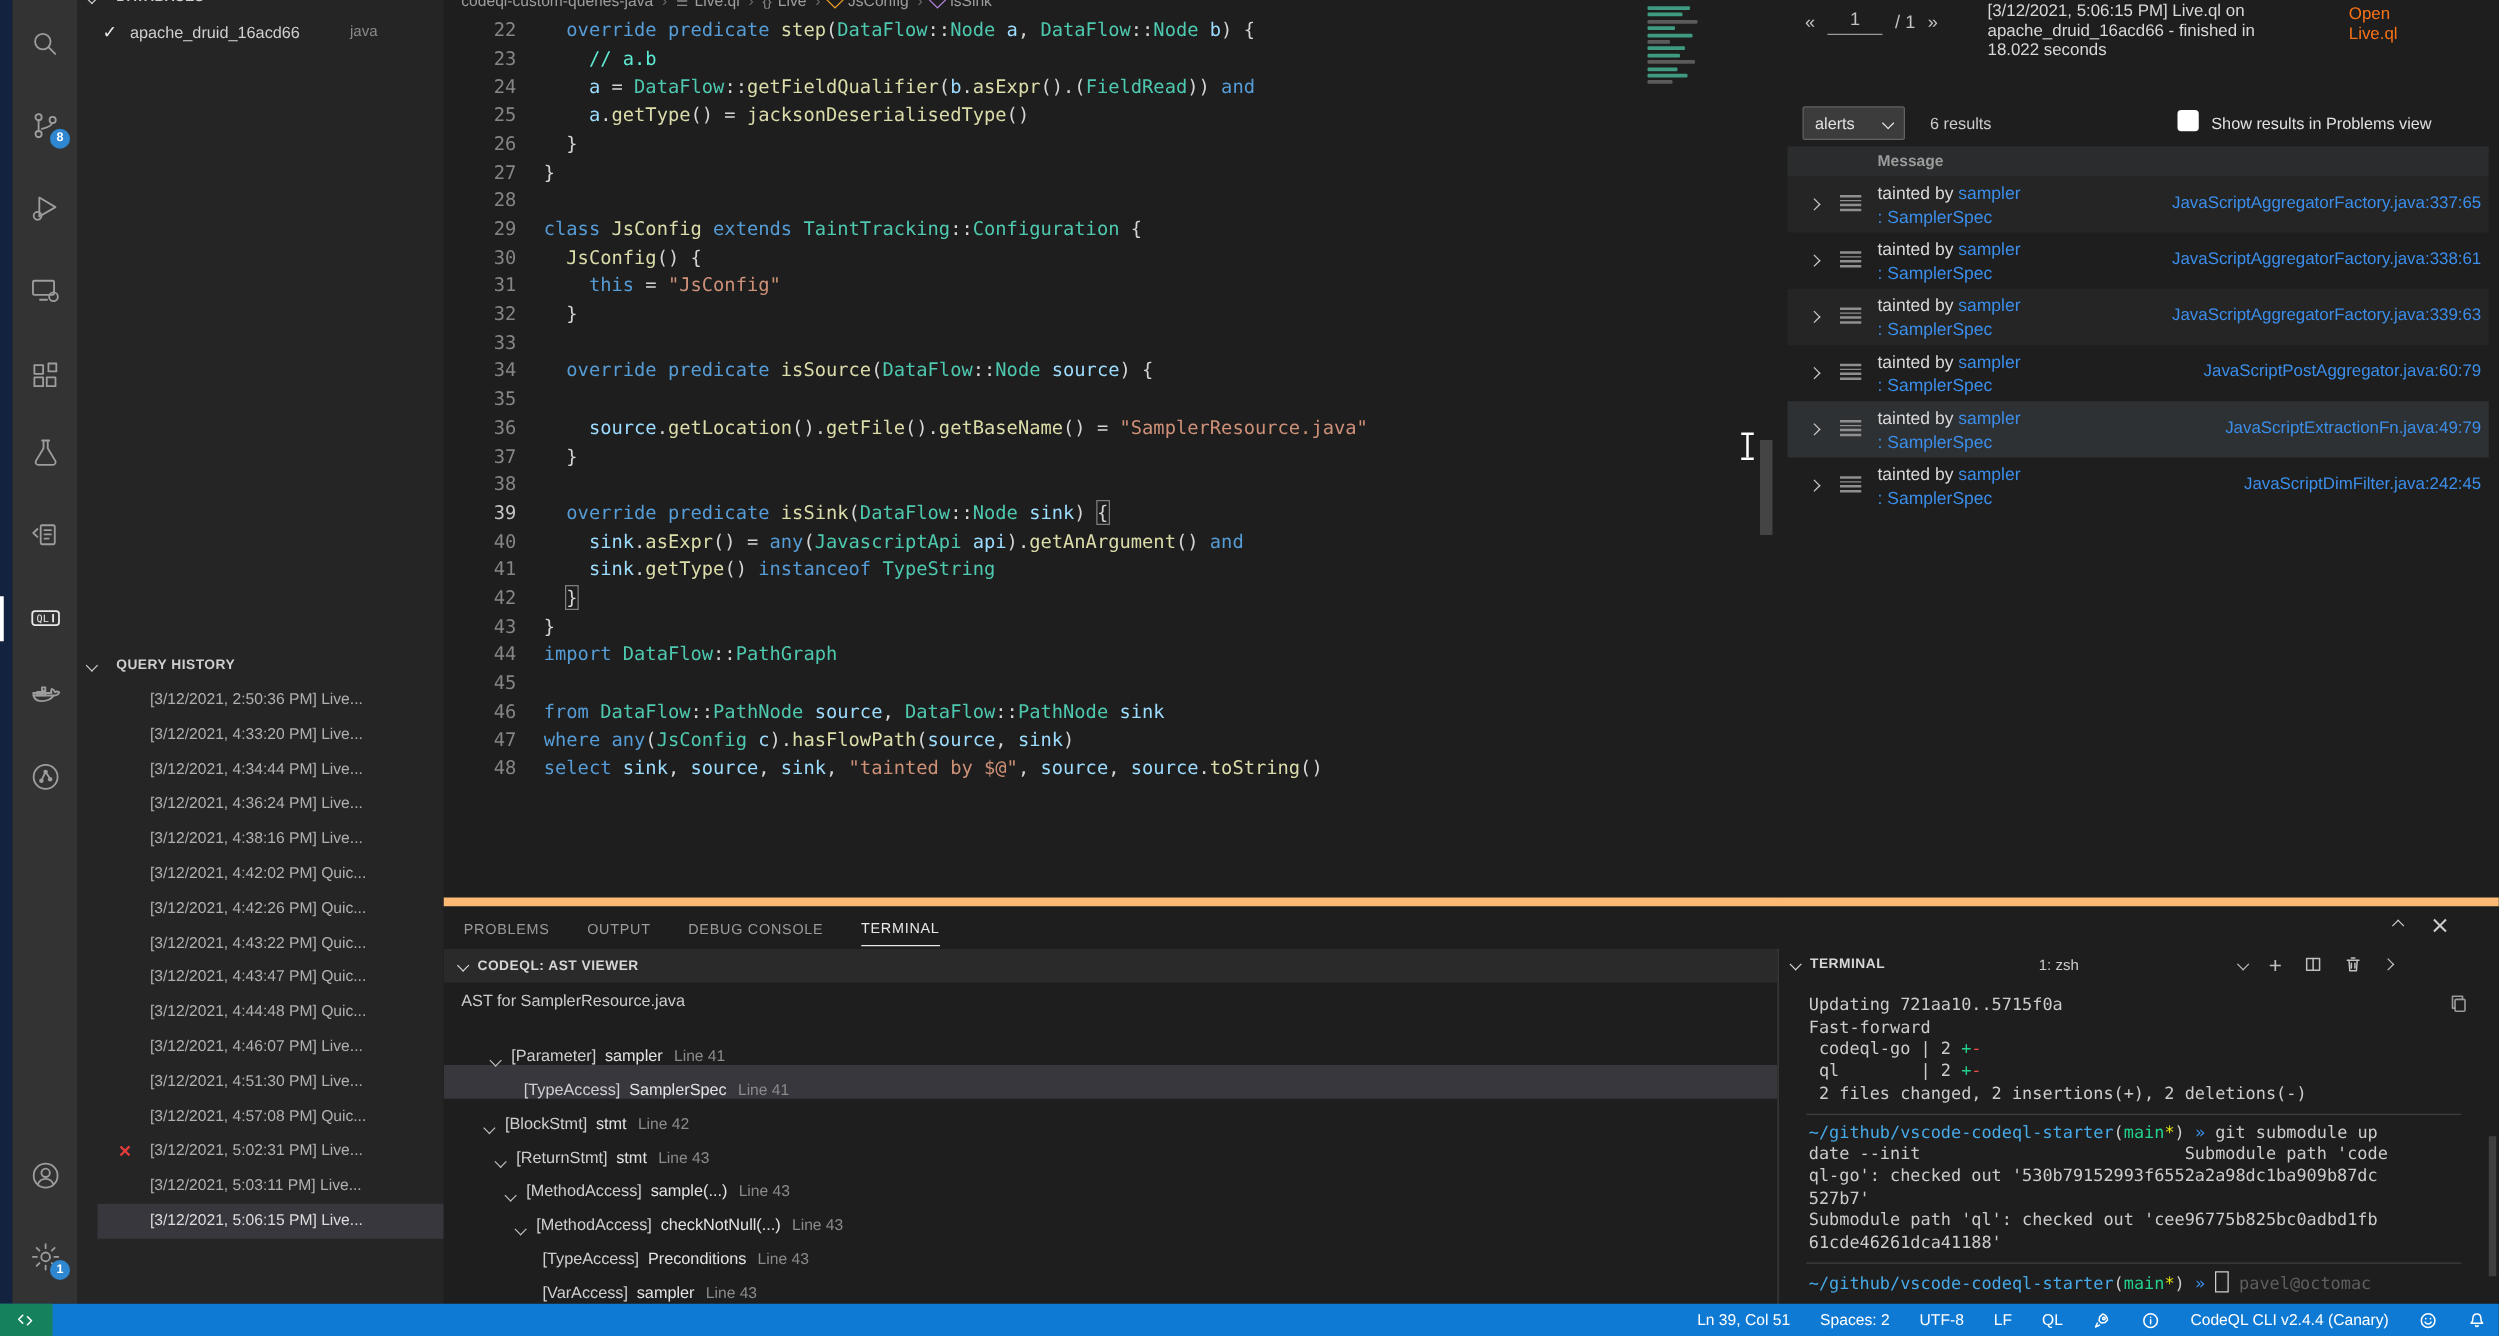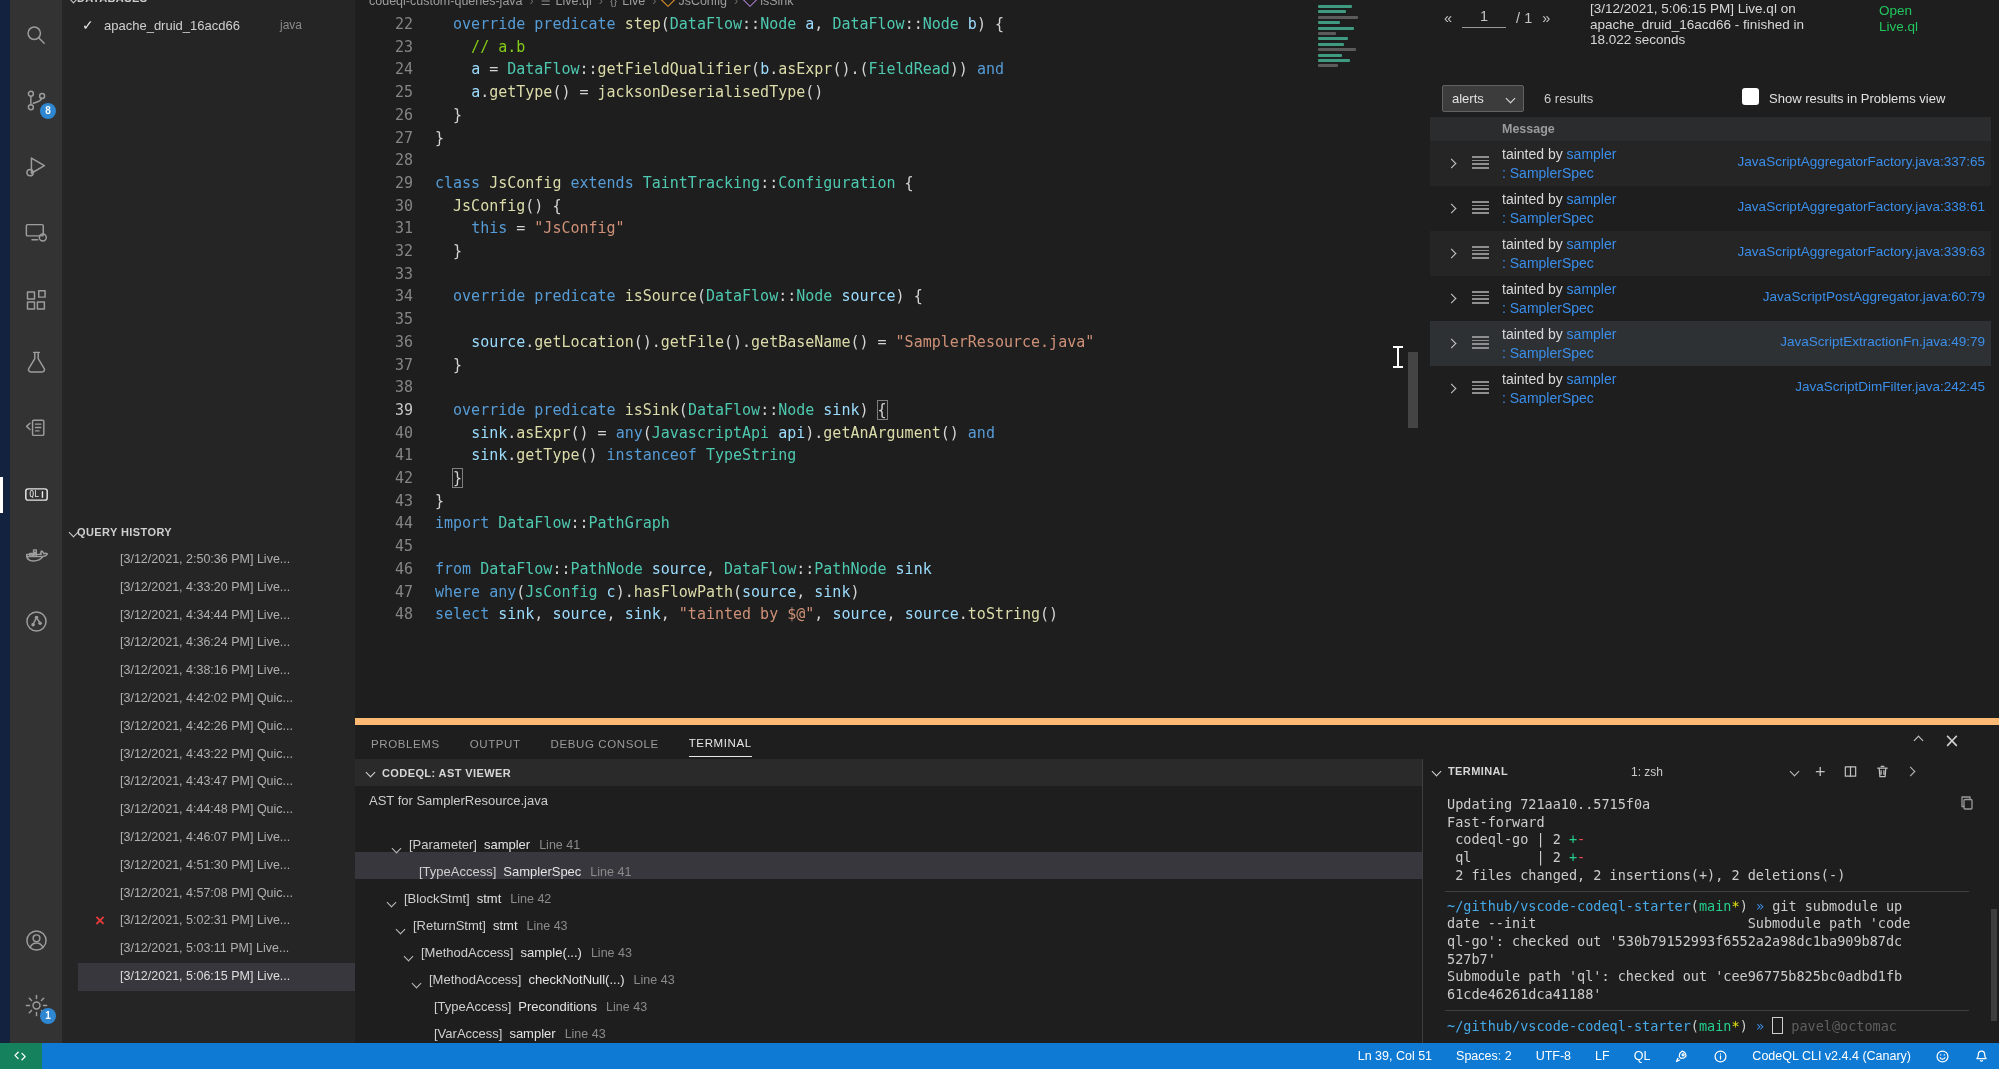--- a/index.html
+++ b/index.html
@@ -10,21 +10,21 @@
   #navy{left:0;top:0;width:10px;height:1043px;background:#13223e;}
   #active-ind{left:0;top:477px;width:3px;height:36px;background:#ffffff;}
   #activitybar{left:10px;top:0;width:52px;height:1043px;background:#333333;color:#9d9d9d;}
   .ab-ic{position:absolute;left:13px;width:27px;height:27px;cursor:pointer;}
   .ab-ic svg{width:27px;height:27px;}
   .ab-ic.active{color:#e7e7e7;}
   .badge{position:absolute;right:-6px;bottom:-5px;min-width:16px;height:16px;border-radius:50%;
     background:#2f86d1;color:#fff;font-size:10px;line-height:16px;text-align:center;font-weight:700;}
   
   #sidebar{left:62px;top:0;width:293px;height:1043px;background:#252526;color:#bcbcbc;overflow:hidden;}
-  .sec-head{font-size:11px;font-weight:700;letter-spacing:.4px;color:#cfcfcf;display:flex;align-items:center;gap:0;}
+  .sec-head{font-size:11px;font-weight:700;letter-spacing:.4px;color:#cfcfcf;display:flex;align-items:center;gap:16px;}
   #db-clip{position:absolute;left:0;top:0;width:293px;height:9px;overflow:hidden;}
   #db-clip .sec-head{margin:-8px 0 0 8px;}
   #db-item{position:absolute;left:0;top:12px;width:293px;height:27px;line-height:27px;font-size:13px;color:#d0d0d0;cursor:pointer;}
   #db-check{position:absolute;left:20px;color:#e8e8e8;font-size:14px;}
   #db-name{position:absolute;left:42px;}
   #db-lang{position:absolute;left:218px;color:#8a8a8a;font-size:12px;}
   #qh-head{position:absolute;left:0;top:519px;width:293px;height:26px;display:flex;align-items:center;
     padding-left:8px;box-sizing:border-box;cursor:pointer;}
   #qh-list{position:absolute;left:16px;top:546px;width:293px;}
   .qh-item{height:27.8px;line-height:27.8px;font-size:12.5px;color:#b0b0b0;padding-left:42px;position:relative;
@@ -38,36 +38,36 @@
   .crumb-sep{color:#6a6a6a;margin:0 7px;}
   .crumb-glyph{display:inline-block;width:8px;height:8px;margin-right:5px;}
   .g-class{border:1.5px solid #ee9d28;transform:rotate(45deg);}
   .g-pred{border:1.5px solid #b180d7;transform:rotate(45deg);}
   .g-file,.g-braces{color:#8a8a8a;font-size:11px;width:auto;border:none;}
   #code{position:absolute;left:0;top:13px;font-family:"DejaVu Sans Mono",monospace;font-size:15px;line-height:22.7px;}
   .cl{display:flex;white-space:pre;}
   .ln{width:58px;text-align:right;padding-right:22px;color:#858585;flex:none;user-select:none;}
   .cl.cur .ln{color:#c6c6c6;}
   .tok-kw{color:#569cd6}.tok-ty{color:#4ec9b0}.tok-fn{color:#dcdcaa}.tok-var{color:#9cdcfe}
-  .tok-str{color:#ce9178}.tok-cm{color:#84cc16}.tok-pl{color:#d4d4d4}
+  .tok-str{color:#ce9178}.tok-cm{color:#5eead4}.tok-pl{color:#d4d4d4}
   .tok-br{color:#d4d4d4;border:1px solid #7f7f7f;margin:-1px;}
   #minimap{position:absolute;left:963px;top:5px;width:44px;}
   .mm{height:3px;margin-bottom:2.4px;border-radius:1px;}
   .mm.t{background:#3e9b82;}.mm.g{background:#5b5b5b;}
   #ed-scroll{position:absolute;left:1053px;top:352px;width:10px;height:76px;background:rgba(140,140,140,.35);}
   #ibeam{position:absolute;left:1037px;top:346px;width:12px;height:22px;}
   #ibeam .v{position:absolute;left:5px;top:2px;width:2px;height:18px;background:#fff;}
   #ibeam .h1,#ibeam .h2{position:absolute;left:1px;width:10px;height:2px;background:#fff;}
   #ibeam .h1{top:0;} #ibeam .h2{bottom:0;}
   
   #results{left:1422px;top:0;width:577px;height:718px;background:#1e1e1e;color:#cccccc;overflow:hidden;}
   #pager{position:absolute;left:22px;top:8px;font-size:14.5px;color:#c5c5c5;display:flex;align-items:center;gap:10px;}
   #pg-num{display:inline-block;width:44px;text-align:center;border-bottom:1px solid #9a9a9a;padding-bottom:3px;}
   #r-status{position:absolute;left:168px;top:1px;width:252px;font-size:13.5px;line-height:15.5px;color:#d8d8d8;}
-  #open-link{position:absolute;left:457px;top:3px;font-size:13.5px;line-height:16px;color:#22c55e;cursor:pointer;}
+  #open-link{position:absolute;left:457px;top:3px;font-size:13.5px;line-height:16px;color:#f97316;cursor:pointer;}
   #filter-box{position:absolute;left:20px;top:85px;width:82px;height:27px;background:#3c3c3c;border:1px solid #626262;
     border-radius:2px;box-sizing:border-box;display:flex;align-items:center;justify-content:space-between;
     padding:0 9px;font-size:13px;color:#e2e2e2;cursor:pointer;}
   #r-count{position:absolute;left:122px;top:91px;font-size:13px;}
   #r-check{position:absolute;left:320px;top:88px;width:17px;height:17px;background:#ffffff;border-radius:3px;cursor:pointer;}
   #r-checklbl{position:absolute;left:347px;top:91px;font-size:13px;color:#e0e0e0;}
   #r-colhead{position:absolute;left:8px;top:117px;width:561px;height:24px;background:#2a2c2d;
     font-size:12.5px;color:#9b9b9b;line-height:24px;}
   #r-colhead span{margin-left:72px;font-weight:bold;}
   #r-rows{position:absolute;left:8px;top:141px;width:561px;}

